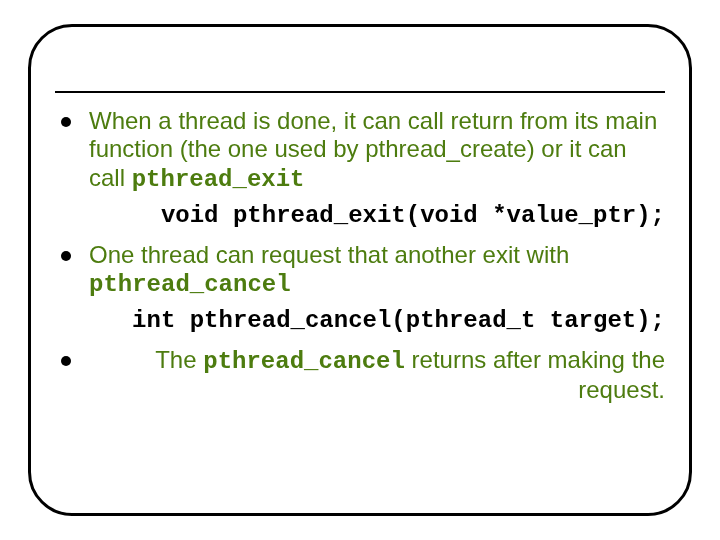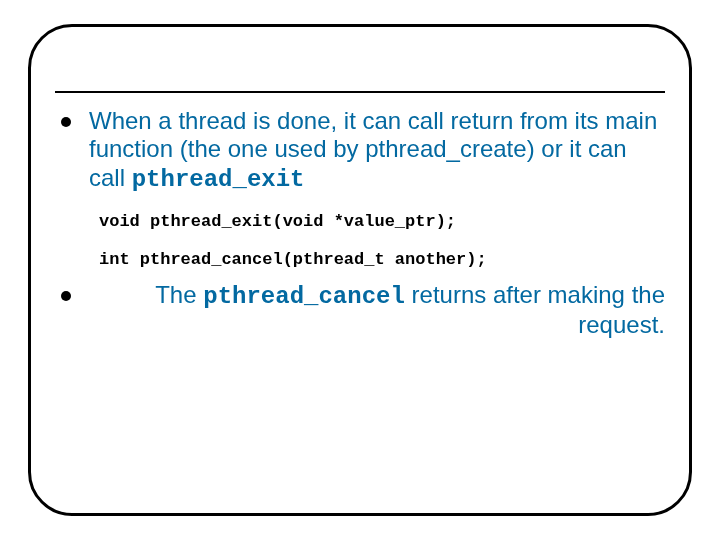--- a/index.html
+++ b/index.html
@@ -38,65 +38,71 @@
     list-style: none;
     margin: 0;
     padding: 0;
   }
   ul.bullets > li {
     position: relative;
     padding-left: 34px;
     margin: 9px 0 4px 0;
     font-size: 24px;
     line-height: 1.18;
-    color: #0369a1;
+    color: #4d7c0f;
   }
   ul.bullets > li::before {
     content: "";
     position: absolute;
     left: 6px;
     top: 10px;
     width: 10px;
     height: 10px;
     background: #000;
     border-radius: 50%;
   }
   .code-inline {
     font-family: "Courier New", Courier, monospace;
     font-weight: bold;
   }
   .code-line {
     font-family: "Courier New", Courier, monospace;
     font-weight: bold;
-    font-size: 17px;
+    font-size: 24px;
     line-height: 1.2;
     padding-left: 44px;
-    margin: 18px 0 10px 0;
+    margin: 8px 0 10px 0;
     color: #000;
     white-space: nowrap;
+    text-align: right;
   }
   .tight { margin-bottom: 0; text-align: right; }
 </style>
 </head>
 <body>
 
 <div class="slide">
   <div class="frame">
     <div class="title-area"></div>
     <div class="body">
       <ul class="bullets">
 
         <li>
           <span>When a thread is done, it can call return from its main function (the one used by pthread_create) or it can call </span><span class="code-inline">pthread_exit</span>
         </li>
 
       </ul>
       <div class="code-line">void pthread_exit(void *value_ptr);</div>
 
-      <div class="code-line">int pthread_cancel(pthread_t another);</div>
+      <ul class="bullets">
+        <li>
+          <span>One thread can request that another exit with </span><span class="code-inline">pthread_cancel</span>
+        </li>
+      </ul>
+      <div class="code-line">int pthread_cancel(pthread_t target);</div>
 
       <ul class="bullets">
         <li class="tight">
           <span>The </span><span class="code-inline">pthread_cancel</span><span> returns after making the request.</span>
         </li>
       </ul>
 
     </div>
   </div>
 </div>

